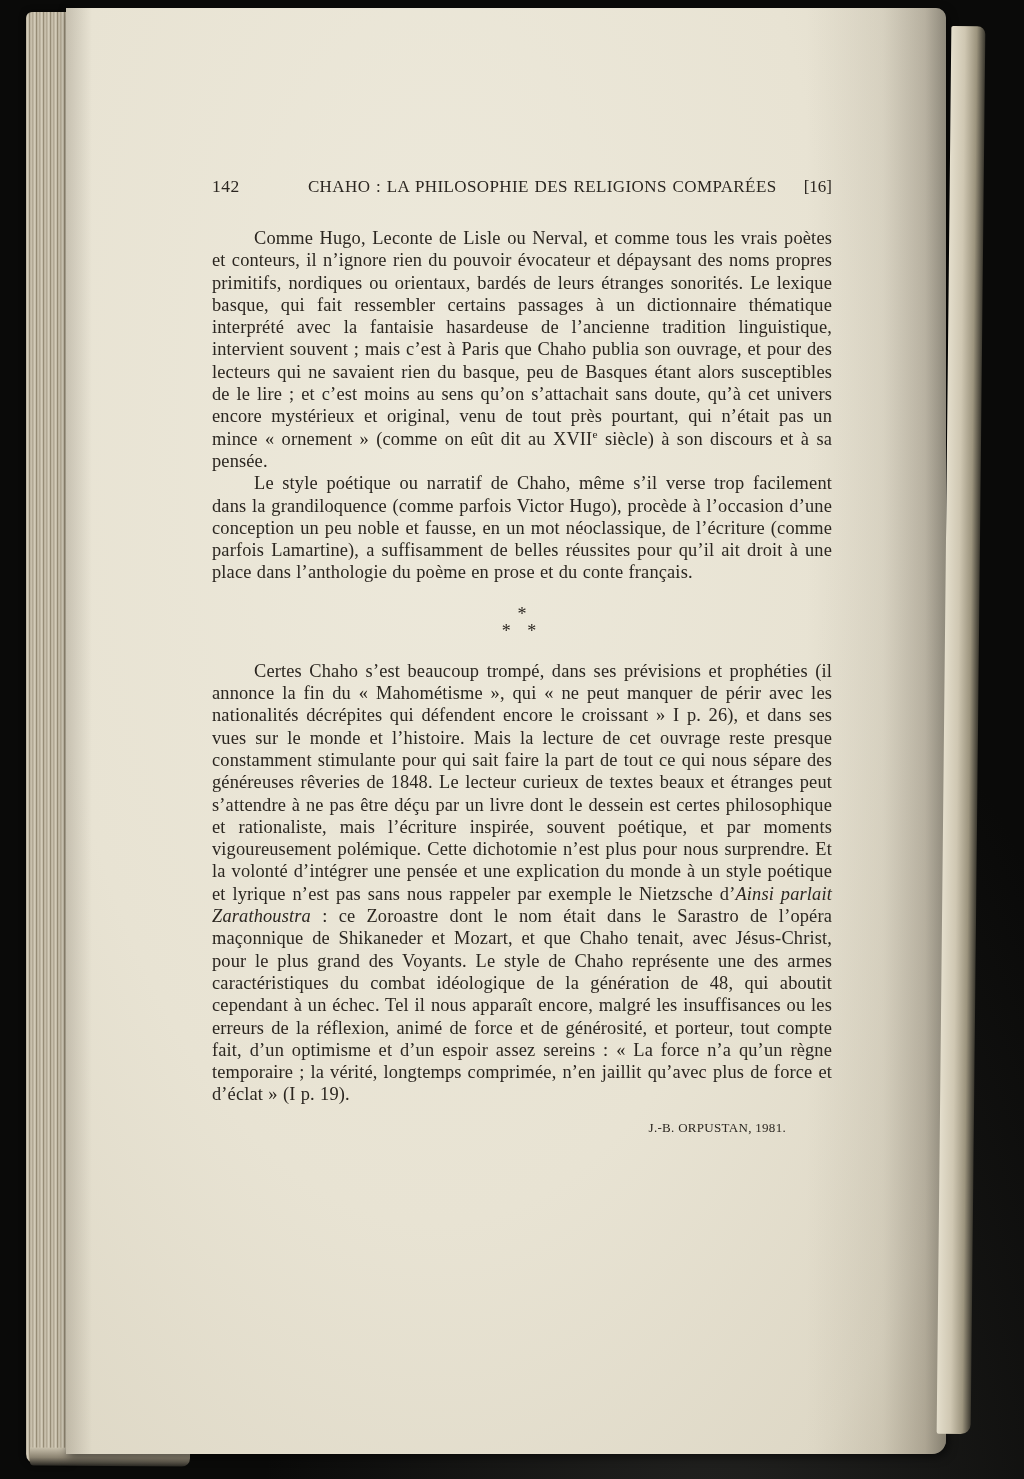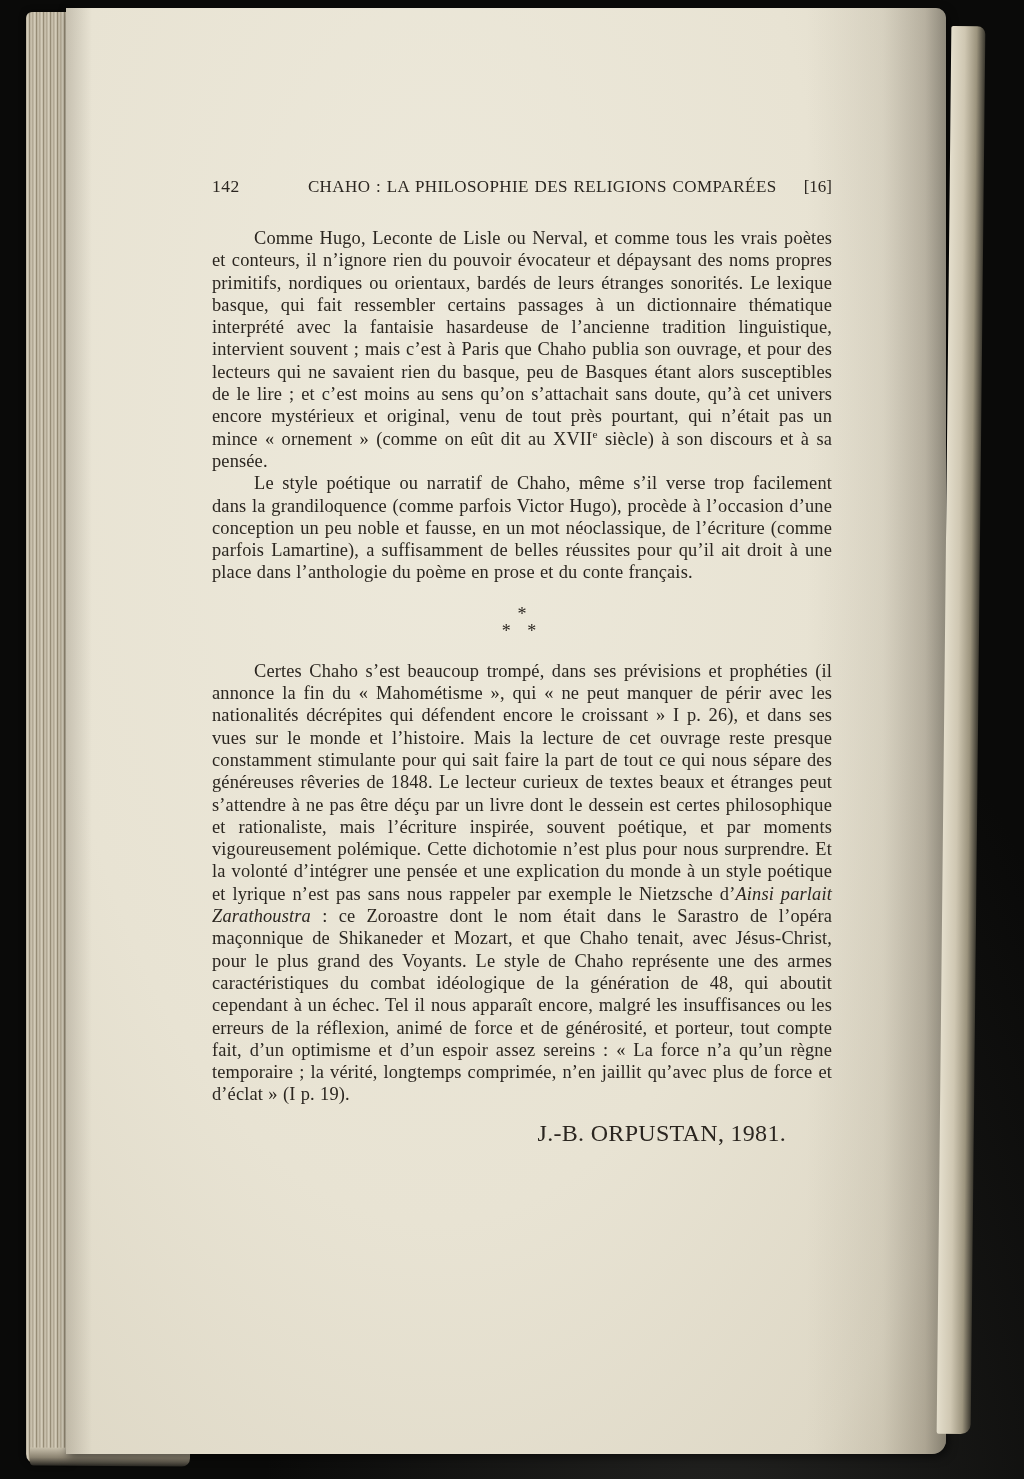--- a/index.html
+++ b/index.html
@@ -133,21 +133,21 @@
     font-size: 18px;
     line-height: 17px;
     margin: 22px 0 20px 0;
     color: #2b2620;
   }
   .separator .sep-line2 { letter-spacing: 6px; }
   .signature {
     text-align: right;
     padding-right: 46px;
     margin-top: 14px;
-    font-size: 24px;
+    font-size: 13px;
     letter-spacing: 0.3px;
   }
 </style>
 </head>
 <body>
 
 <div class="scan">
 
   <div class="page-stack"></div>
   <div class="page-stack-bottom"></div>

